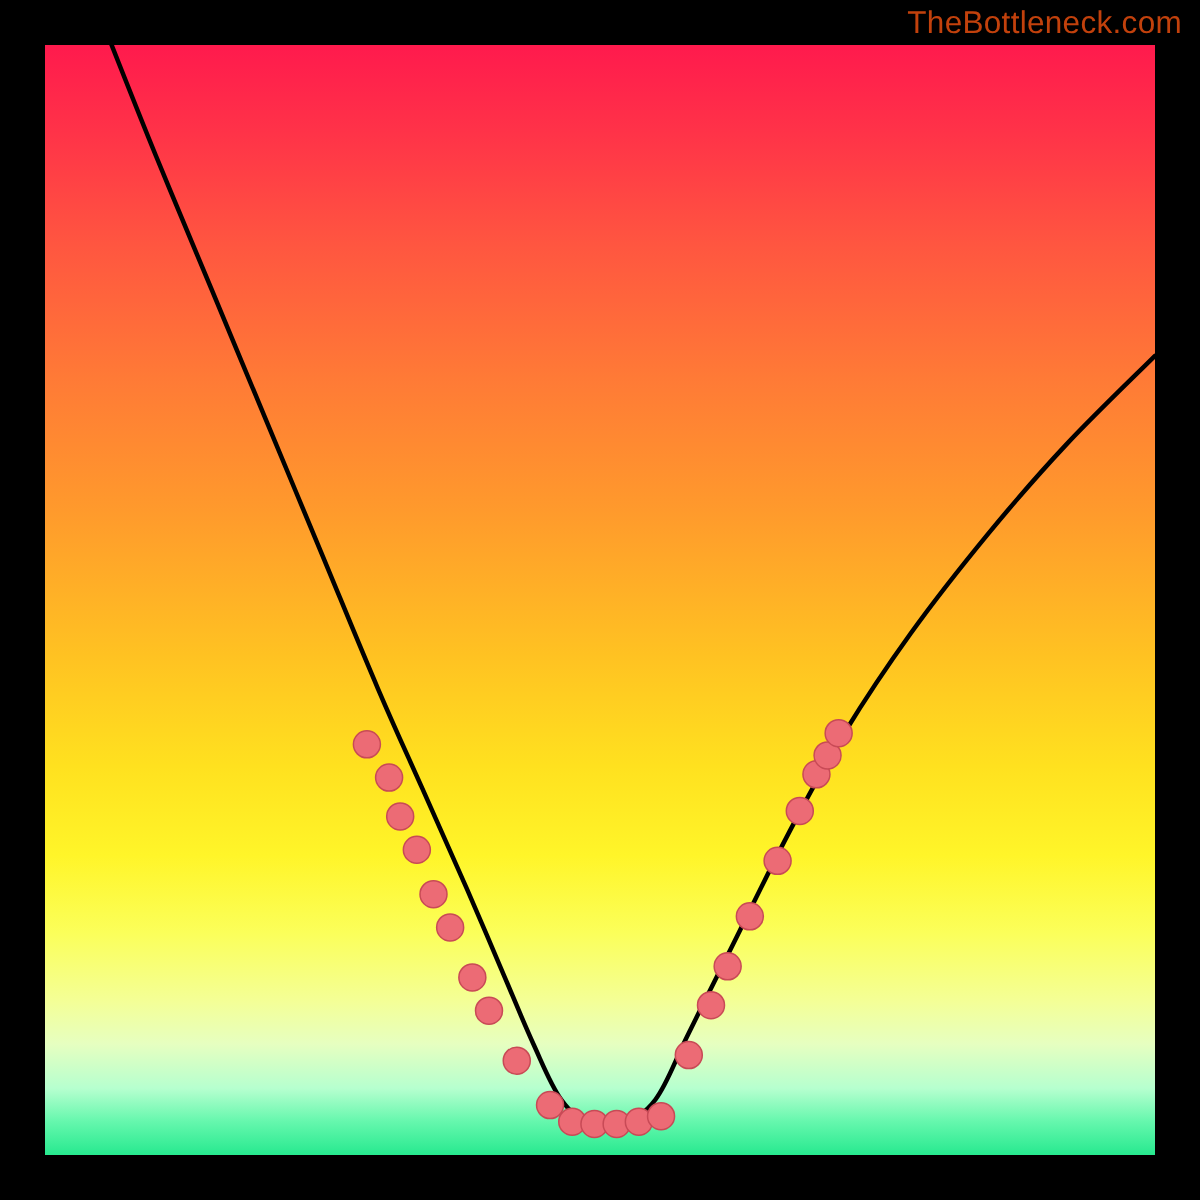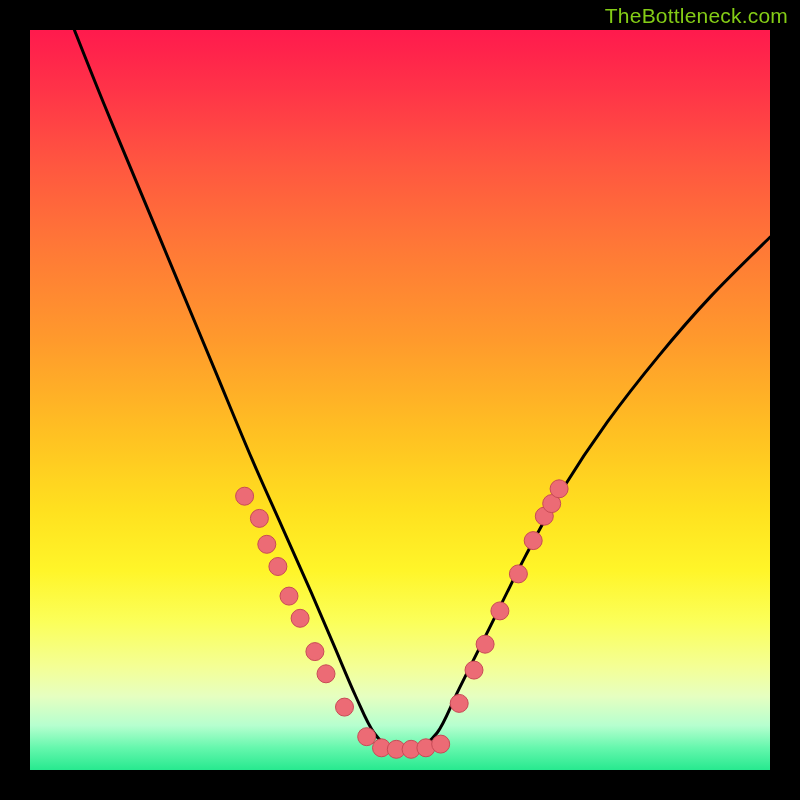--- a/index.html
+++ b/index.html
@@ -47,21 +47,21 @@
       #e6ffc0 90%,
       #b6ffcf 94%,
       #65f7ad 97%,
       #27e98f 100%
     );
   }
   .watermark {
     position: absolute;
     top: 4px;
     right: 12px;
-    color: #84cc16;
+    color: #c2410c;
     font-size: 21px;
     font-weight: 500;
     letter-spacing: 0.2px;
   }
   svg.curve {
     position: absolute;
     left: 0;
     top: 0;
     width: 740px;
     height: 740px;

